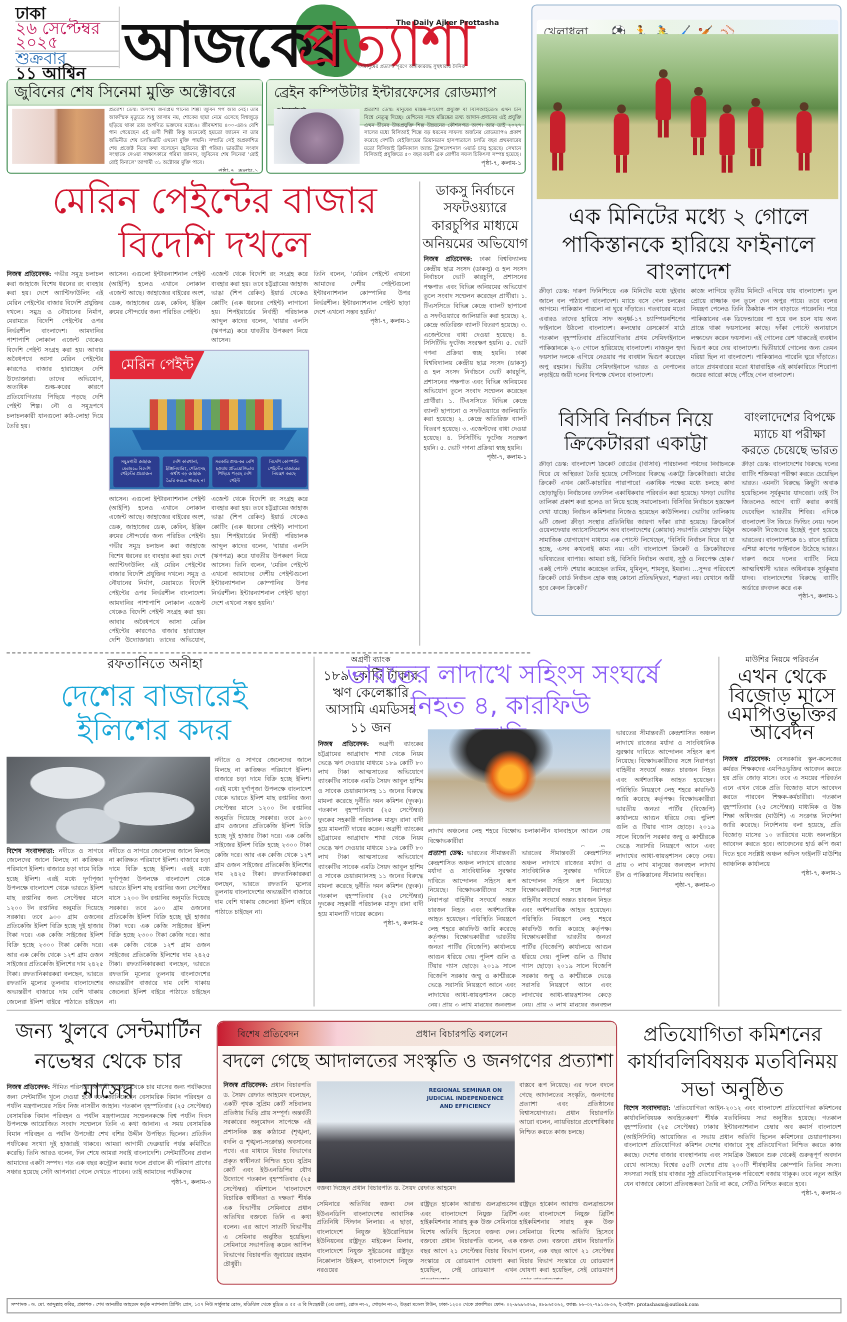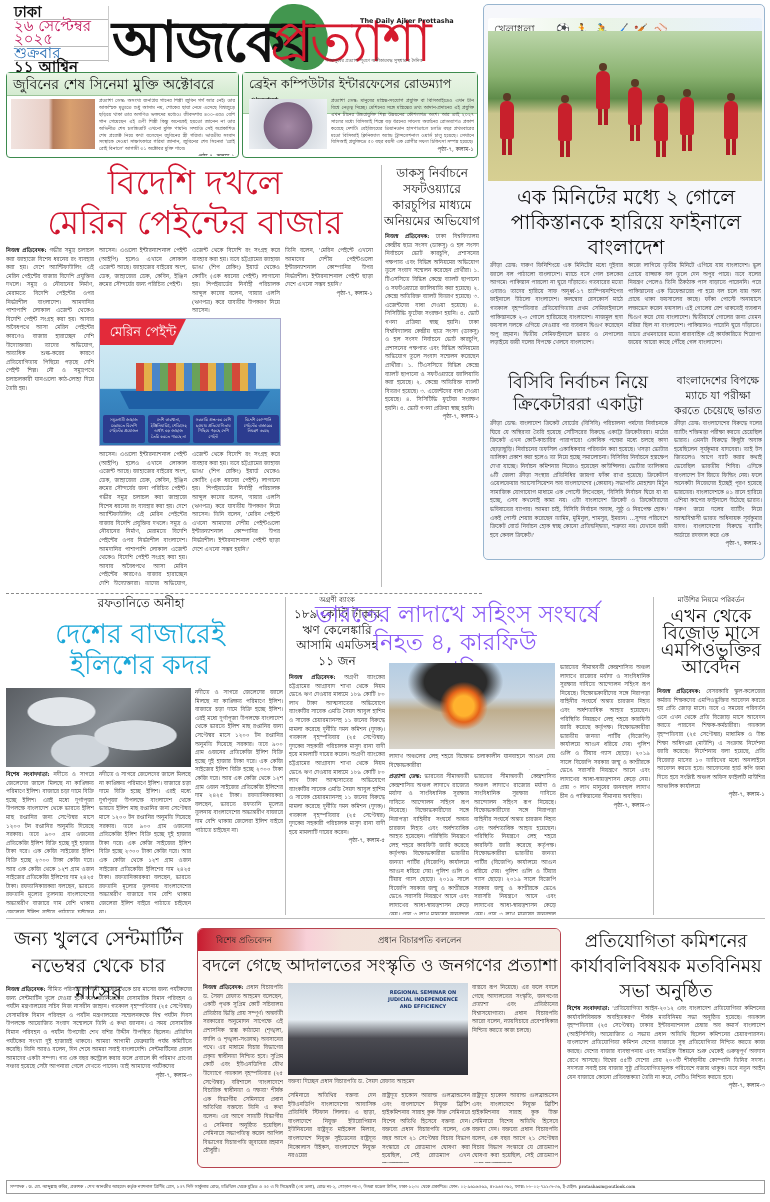--- a/index.html
+++ b/index.html
@@ -60,22 +60,22 @@
 <div class="abs tbox" style="left:242px;top:72px;width:236px;height:86px">
   <div class="head" style="font-size:12.5px">ব্রেইন কম্পিউটার ইন্টারফেসের রোডম্যাপ প্রকাশ</div>
   <div class="img" style="left:6px;top:26px;width:78px;height:50px;background:radial-gradient(circle at 50% 55%,#a58aa6 0%,#7d6481 50%,#d8dde3 52%,#eef1f4 100%)"></div>
   <div class="txt abs" style="left:88px;top:25px;width:143px;height:58px;font-size:4.7px;line-height:6.9px">
     <span>প্রত্যাশা ডেস্ক: মানুষের মস্তিষ্ক-সংযোগ প্রযুক্তি বা বিসিআইতেও এখন চীন বিশ্বে নেতৃত্ব দিচ্ছে। মেশিনের সঙ্গে মস্তিষ্কের তথ্য আদান-প্রদানের এই প্রযুক্তি এখন চীনের উচ্চপ্রযুক্তি শিল্প উন্নয়নের কৌশলগত অংশ। আর তাই ২০২৭ সালের মধ্যে বিসিআই শিল্পে বড় ধরনের সাফল্য অর্জনের রোডম্যাপও প্রকাশ করেছে দেশটি। বেইজিংয়ের তিয়ানতান হাসপাতালে চলতি বছর প্রথমবারের মতো বিসিআই ক্লিনিক্যাল অ্যান্ড ট্রান্সলেশনাল ওয়ার্ড চালু হয়েছে। সেখানে বিসিআই প্রযুক্তিতে ৫০ বছর বয়সী এক রোগীর সফল চিকিৎসা সম্পন্ন হয়েছে।</span>
     <span class="jump">পৃষ্ঠা-৭, কলাম-১</span>
   </div>
 </div>
 
 <div class="abs hl" style="left:10px;top:163px;width:370px;color:#d0152e;font-size:33px;line-height:40px">
+  <div>মেরিন পেইন্টের বাজার</div>
   <div>বিদেশি দখলে</div>
-  <div>মেরিন পেইন্টের বাজার</div>
 </div>
 <div class="abs txt" style="left:6px;top:246px;width:88px;height:340px">
   <b>নিজস্ব প্রতিবেদক:</b> <span>গভীর সমুদ্র চলাচল করা জাহাজে বিশেষ ধরনের রং ব্যবহার করা হয়। দেশে অ্যান্টিফাউলিং এই মেরিন পেইন্টের বাজার বিদেশি প্রযুক্তির দখলে। সমুদ্র ও নৌযানের নির্মাণ, মেরামতে বিদেশি পেইন্টের ওপর নির্ভরশীল বাংলাদেশ। আমদানির পাশাপাশি লোকাল এজেন্ট থেকেও বিদেশি পেইন্ট সংগ্রহ করা হয়। আবার অবৈধপথে আসা মেরিন পেইন্টের কারণেও বাজার হারাচ্ছেন দেশি উদ্যোক্তারা। তাদের অভিযোগ, অত্যধিক শুল্ক-করের কারণে প্রতিযোগিতায় পিছিয়ে পড়ছে দেশি পেইন্ট শিল্প। নৌ ও সমুদ্রপথে চলাচলকারী যানগুলো কাঠ-লোহা দিয়ে তৈরি হয়।</span>
 </div>
 <div class="abs txt" style="left:99px;top:246px;width:88px;height:70px">
   <span>আসেন। এগুলো ইন্টারন্যাশনাল পেইন্ট (আইপি) হলেও এখানে লোকাল এজেন্ট আছে। জাহাজের বাইরের অংশ, ডেক, জাহাজের ডেক, কেবিন, ইঞ্জিন রুমের সৌন্দর্যের জন্য পরিচিত পেইন্ট।</span>
 </div>
 <div class="abs txt" style="left:192px;top:246px;width:88px;height:70px">
   <span>এজেন্ট থেকে বিদেশি রং সংগ্রহ করে ব্যবহার করা হয়। তবে চট্টগ্রামের জাহাজ ভাঙা (শিপ রেকিং) ইয়ার্ড থেকেও কোটিং (এক ধরনের পেইন্ট) লাগানো হয়। শিপইয়ার্ডের নির্বাহী পরিচালক আব্দুল কাদের বলেন, 'বায়ার এলসি (ঋণপত্র) করে যাবতীয় উপকরণ নিয়ে আসেন।</span>
 </div>

